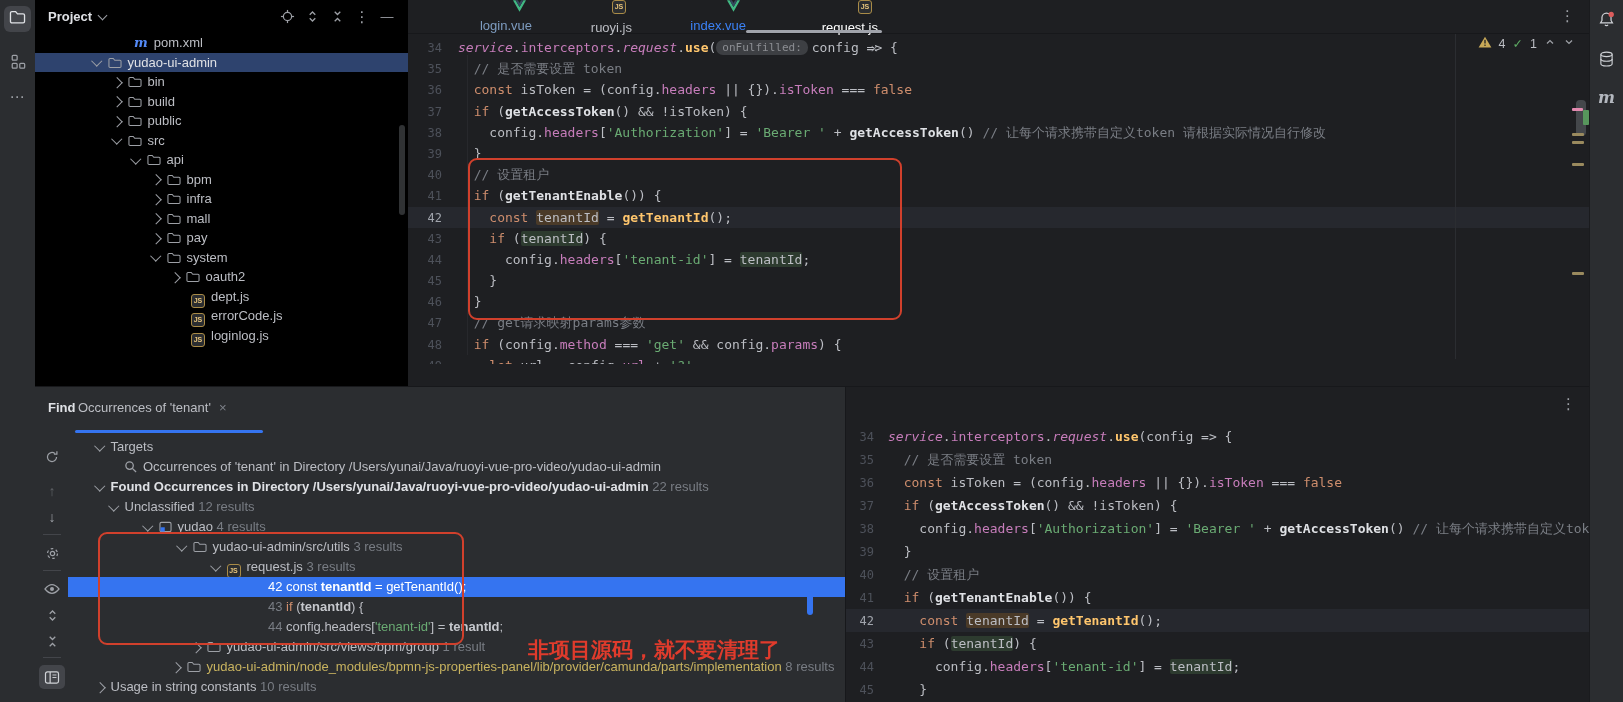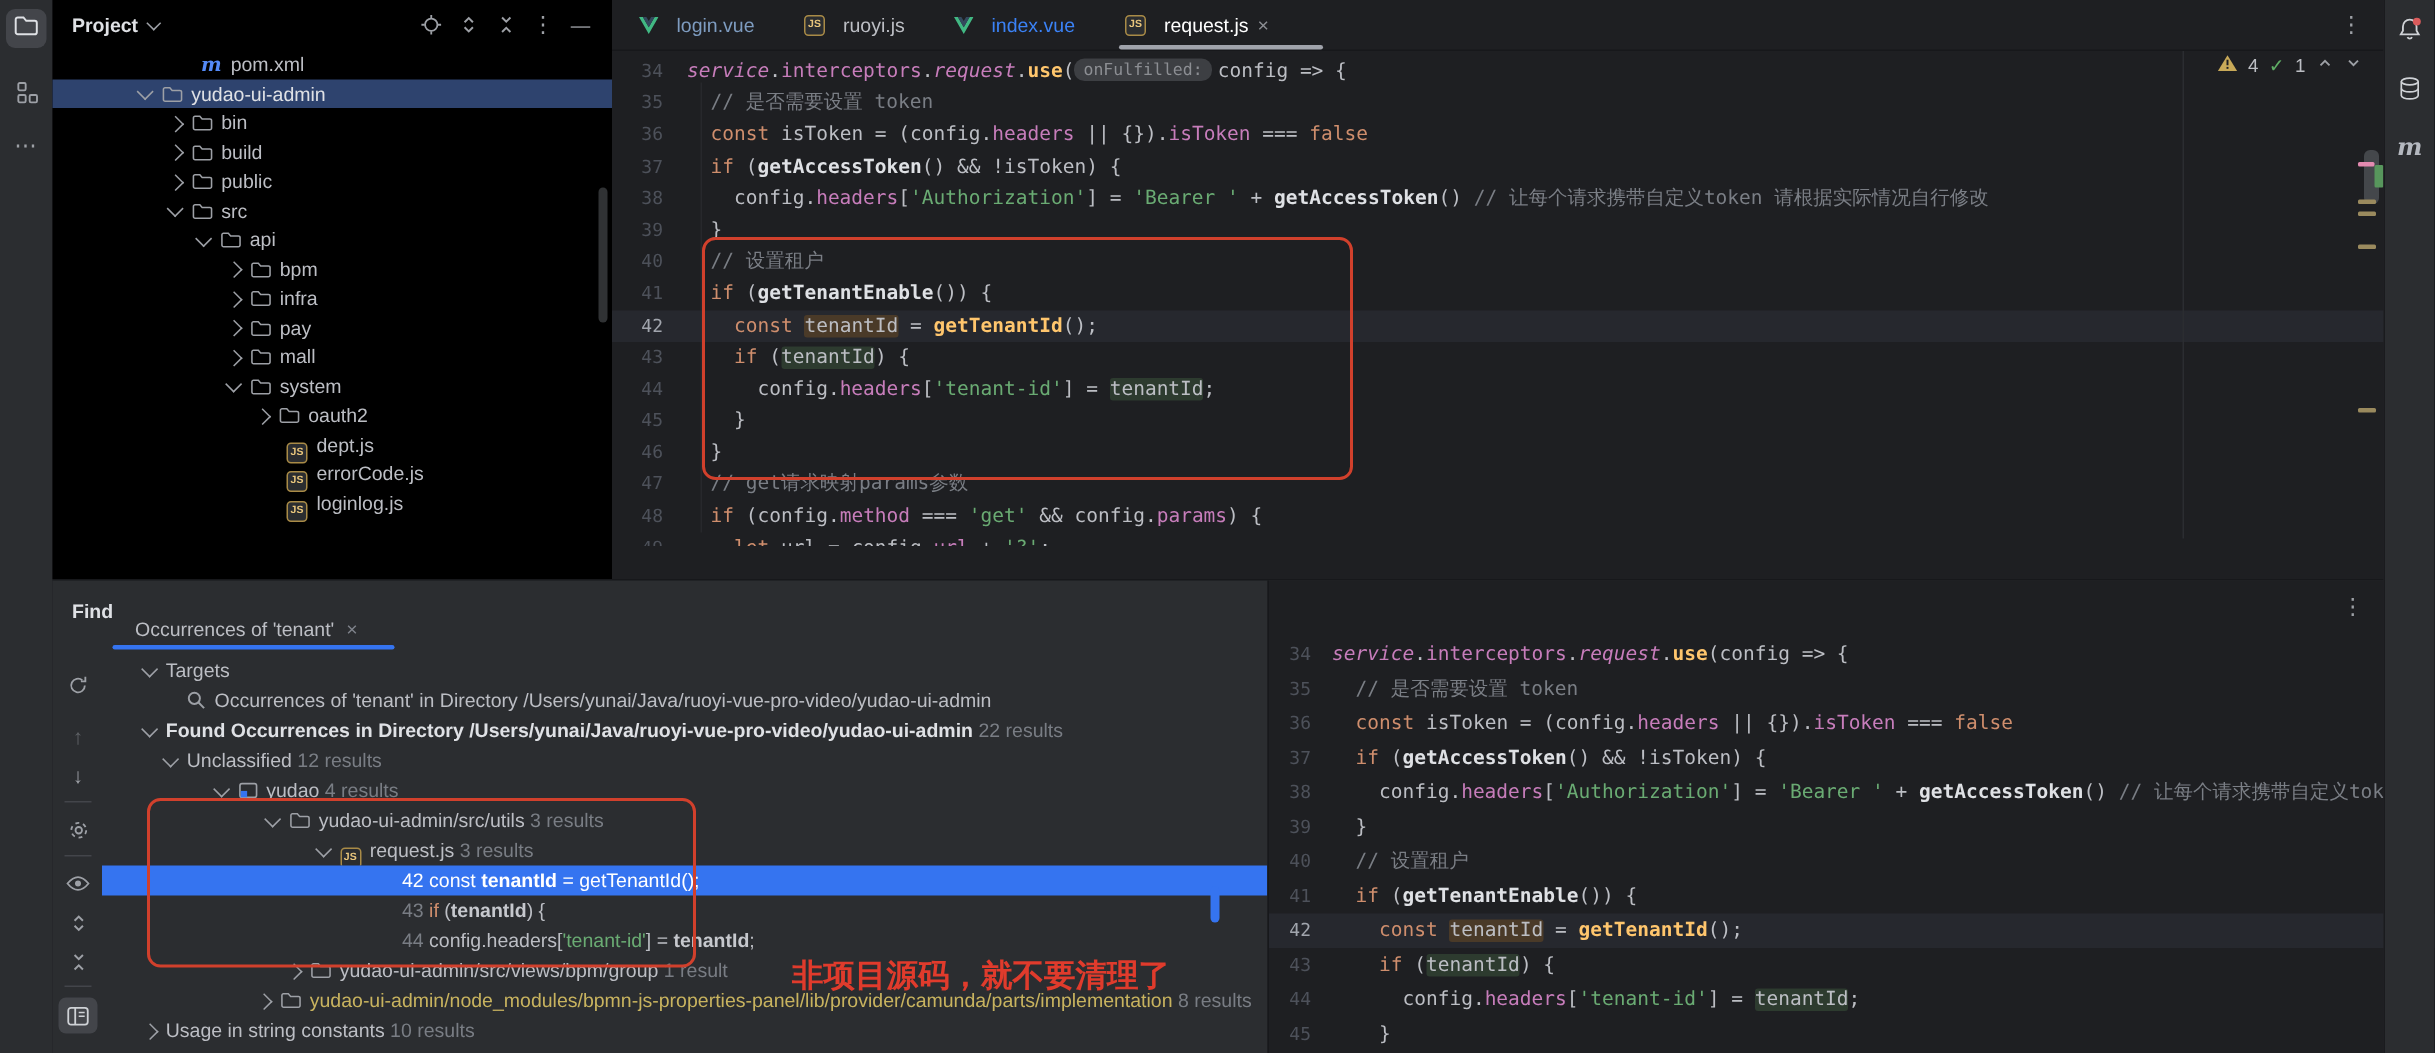--- a/index.html
+++ b/index.html
@@ -24,39 +24,39 @@
   .chev{display:inline-block;width:6.5px;height:6.5px;border-right:1.5px solid #9da0a6;border-bottom:1.5px solid #9da0a6;}
   .chev.open{transform:rotate(45deg);vertical-align:2px;}
   .chev.closed{transform:rotate(-45deg);vertical-align:0px;}
   .ticon{display:inline-block;vertical-align:-2px;margin-right:6px;}
   .jsicon{display:inline-block;width:12px;height:12px;line-height:12px;text-align:center;font-size:7px;font-weight:700;
           color:#e8c57c;border:1px solid #a98b47;border-radius:3px;background:#2b2d30;vertical-align:-2px;margin-right:6px;}
   .mvn{font-family:"DejaVu Serif",serif;font-style:italic;font-weight:700;color:#548af7;margin-right:6px;}
   
   #editor{left:408px;top:0;width:1215px;height:360px;background:#1e1f22;}
   #tabbar{position:relative;height:33px;border-bottom:1px solid #17181b;}
-  .tab{position:absolute;top:0;height:33px;display:flex;align-items:center;gap:6px;padding:0 10px;}
+  .tab{position:absolute;top:0;height:33px;display:flex;align-items:flex-end;gap:6px;padding:0 10px;flex-direction:column;}
   .tab .u{position:absolute;left:6px;right:6px;bottom:0;height:3px;border-radius:2px;background:#a0a3ab;}
   .codewrap{position:relative;font-family:"DejaVu Sans Mono","Liberation Mono",monospace;font-size:13px;}
   .cl{position:relative;white-space:pre;}
   .cl .ln{display:inline-block;width:34px;text-align:right;margin-right:16px;color:#4d515a;font-size:12px;}
   .cl.cur{background:#26282e;}
   .cl.cur .ln{color:#a1a5ad;}
   .tk-d{color:#bcbec4}.tk-kw{color:#cf8e6d}.tk-str{color:#6aab73}.tk-c{color:#7a7e85}
   .tk-pp{color:#c77dbb}.tk-pi{color:#c77dbb;font-style:italic}
   .tk-fy{color:#ffc66d;font-weight:700}.tk-fw{color:#dfe1e5;font-weight:700}
   .tk-hw{color:#bcbec4;background:#4a3a28;border-radius:2px}
   .tk-hr{color:#bcbec4;background:#2d3b2f;border-radius:2px}
   .tk-chip{display:inline-block;background:#3d3f43;color:#8c8e93;border-radius:7px;padding:0 6px;font-size:11px;line-height:15px;vertical-align:1px;margin-right:4px;}
   #breadcrumb{left:408px;top:360px;width:1215px;height:26px;line-height:26px;background:#1e1f22;border-top:1px solid #19191c;padding-left:12px;font-size:12.5px;color:#9da0a6;box-sizing:border-box;}
   
   #find-root{left:35px;top:386px;width:1588px;height:316px;background:#2b2d30;border-top:1px solid #17181b;}
   #find-header{position:absolute;left:0;top:0;width:810px;height:46px;}
   #find-label{position:absolute;left:13px;top:13px;font-weight:700;color:#dfe1e5;}
-  #find-tab{position:absolute;left:55px;top:13px;color:#bcbec4;margin-top:12px;}
+  #find-tab{position:absolute;left:43px;top:13px;color:#bcbec4;}
   #find-tab .x{color:#7e828a;margin-left:8px;}
   #find-underline{position:absolute;left:40px;top:43px;width:188px;height:3px;border-radius:2px;background:#3574f0;}
   #find-toolbar{position:absolute;left:0;top:46px;width:33px;height:270px;}
   .ftb{position:absolute;left:4px;width:26px;height:24px;display:flex;align-items:center;justify-content:center;color:#9da0a6;border-radius:5px;}
   .ftb.active{background:#43454a;}
   .ftb.dim{opacity:.45;}
   .fdiv{position:absolute;left:8px;width:18px;height:1px;background:#43454a;}
   #find-tree{position:absolute;left:33px;top:46px;width:777px;height:270px;padding-top:4px;overflow:hidden;box-sizing:border-box;}
   .frow{position:relative;height:20px;line-height:20px;white-space:nowrap;overflow:hidden;}
   .frow.sel{background:#3574f0;}
@@ -157,24 +157,24 @@
             <path d="M1 3.2a1.3 1.3 0 0 1 1.3-1.3h4l1.9 2.2h6.5A1.3 1.3 0 0 1 16 5.4v6.2a1.4 1.4 0 0 1-1.4 1.4H2.4A1.4 1.4 0 0 1 1 11.6z" transform="scale(0.94)" fill="none" stroke="#9da0a6" stroke-width="1.3"></path>
           </svg><span class="lbl">api</span></div>
         <div class="trow"><span style="display:inline-block;width:117px;"></span><span class="chev closed" style="margin-right:7px;"></span><svg class="ticon" width="14" height="12" viewBox="0 0 16 14">
             <path d="M1 3.2a1.3 1.3 0 0 1 1.3-1.3h4l1.9 2.2h6.5A1.3 1.3 0 0 1 16 5.4v6.2a1.4 1.4 0 0 1-1.4 1.4H2.4A1.4 1.4 0 0 1 1 11.6z" transform="scale(0.94)" fill="none" stroke="#9da0a6" stroke-width="1.3"></path>
           </svg><span class="lbl">bpm</span></div>
         <div class="trow"><span style="display:inline-block;width:117px;"></span><span class="chev closed" style="margin-right:7px;"></span><svg class="ticon" width="14" height="12" viewBox="0 0 16 14">
             <path d="M1 3.2a1.3 1.3 0 0 1 1.3-1.3h4l1.9 2.2h6.5A1.3 1.3 0 0 1 16 5.4v6.2a1.4 1.4 0 0 1-1.4 1.4H2.4A1.4 1.4 0 0 1 1 11.6z" transform="scale(0.94)" fill="none" stroke="#9da0a6" stroke-width="1.3"></path>
           </svg><span class="lbl">infra</span></div>
         <div class="trow"><span style="display:inline-block;width:117px;"></span><span class="chev closed" style="margin-right:7px;"></span><svg class="ticon" width="14" height="12" viewBox="0 0 16 14">
             <path d="M1 3.2a1.3 1.3 0 0 1 1.3-1.3h4l1.9 2.2h6.5A1.3 1.3 0 0 1 16 5.4v6.2a1.4 1.4 0 0 1-1.4 1.4H2.4A1.4 1.4 0 0 1 1 11.6z" transform="scale(0.94)" fill="none" stroke="#9da0a6" stroke-width="1.3"></path>
+          </svg><span class="lbl">mall</span></div>
+        <div class="trow"><span style="display:inline-block;width:117px;"></span><span class="chev closed" style="margin-right:7px;"></span><svg class="ticon" width="14" height="12" viewBox="0 0 16 14">
+            <path d="M1 3.2a1.3 1.3 0 0 1 1.3-1.3h4l1.9 2.2h6.5A1.3 1.3 0 0 1 16 5.4v6.2a1.4 1.4 0 0 1-1.4 1.4H2.4A1.4 1.4 0 0 1 1 11.6z" transform="scale(0.94)" fill="none" stroke="#9da0a6" stroke-width="1.3"></path>
           </svg><span class="lbl">pay</span></div>
-        <div class="trow"><span style="display:inline-block;width:117px;"></span><span class="chev closed" style="margin-right:7px;"></span><svg class="ticon" width="14" height="12" viewBox="0 0 16 14">
-            <path d="M1 3.2a1.3 1.3 0 0 1 1.3-1.3h4l1.9 2.2h6.5A1.3 1.3 0 0 1 16 5.4v6.2a1.4 1.4 0 0 1-1.4 1.4H2.4A1.4 1.4 0 0 1 1 11.6z" transform="scale(0.94)" fill="none" stroke="#9da0a6" stroke-width="1.3"></path>
-          </svg><span class="lbl">mall</span></div>
         <div class="trow"><span style="display:inline-block;width:117px;"></span><span class="chev open" style="margin-right:7px;"></span><svg class="ticon" width="14" height="12" viewBox="0 0 16 14">
             <path d="M1 3.2a1.3 1.3 0 0 1 1.3-1.3h4l1.9 2.2h6.5A1.3 1.3 0 0 1 16 5.4v6.2a1.4 1.4 0 0 1-1.4 1.4H2.4A1.4 1.4 0 0 1 1 11.6z" transform="scale(0.94)" fill="none" stroke="#9da0a6" stroke-width="1.3"></path>
           </svg><span class="lbl">system</span></div>
         <div class="trow"><span style="display:inline-block;width:136px;"></span><span class="chev closed" style="margin-right:7px;"></span><svg class="ticon" width="14" height="12" viewBox="0 0 16 14">
             <path d="M1 3.2a1.3 1.3 0 0 1 1.3-1.3h4l1.9 2.2h6.5A1.3 1.3 0 0 1 16 5.4v6.2a1.4 1.4 0 0 1-1.4 1.4H2.4A1.4 1.4 0 0 1 1 11.6z" transform="scale(0.94)" fill="none" stroke="#9da0a6" stroke-width="1.3"></path>
           </svg><span class="lbl">oauth2</span></div>
         <div class="trow"><span style="display:inline-block;width:156px;"></span><span class="jsicon">JS</span><span class="lbl">dept.js</span></div>
         <div class="trow"><span style="display:inline-block;width:156px;"></span><span class="jsicon">JS</span><span class="lbl">errorCode.js</span></div>
         <div class="trow"><span style="display:inline-block;width:156px;"></span><span class="jsicon">JS</span><span class="lbl">loginlog.js</span></div>
       </div>

